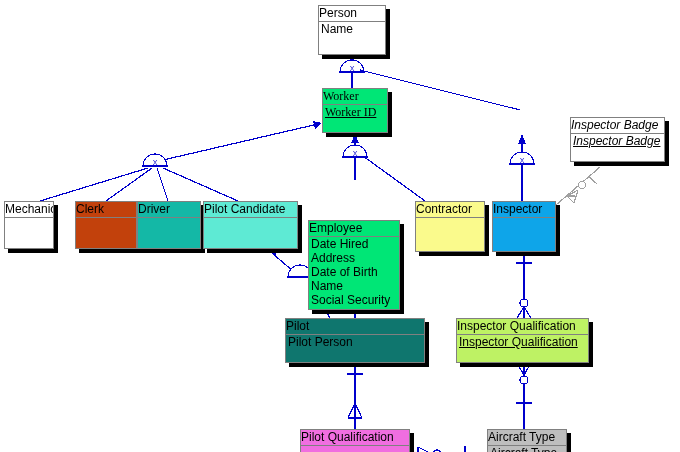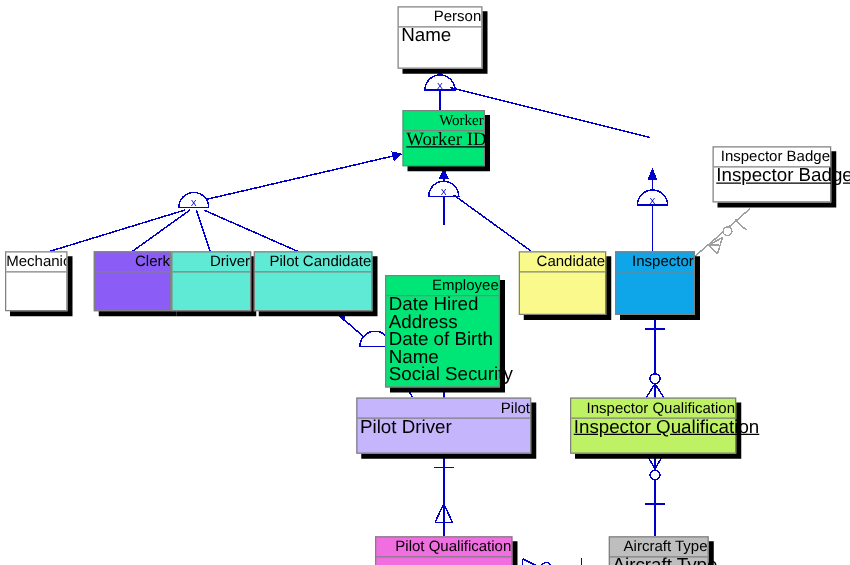--- a/index.html
+++ b/index.html
@@ -28,43 +28,42 @@
   .entity {
     position: absolute;
     box-sizing: border-box;
     border: 1px solid #808080;
     background: #ffffff;
     box-shadow: 4px 4px 0 0 #000000;
     z-index: 5;
   }
   .entity .ent-title {
     box-sizing: border-box;
-    text-align: right;
+    text-align: left;
     font-size: 12px;
     line-height: 15px;
     height: 16px;
     color: #000000;
     border-bottom: 1px solid #808080;
     white-space: nowrap;
     overflow: hidden;
   }
   .entity .ent-body {
     box-sizing: border-box;
     padding: 0 2px;
   }
   .entity .attr {
-    font-size: 15px;
+    font-size: 12px;
     line-height: 14px;
     color: #000000;
     white-space: nowrap;
     text-align: left;
   }
   .entity .attr.pk {
     text-decoration: underline;
-    text-align: center;
   }
 </style>
 </head>
 <body>
 
 <div id="canvas">
 
   <svg class="wires" viewBox="0 0 680 452" xmlns="http://www.w3.org/2000/svg">
     <g stroke="#0000CC" stroke-width="1.2" fill="none" shape-rendering="crispEdges">
 
@@ -165,38 +164,38 @@
   </div>
 
   <div class="entity" style="left:322px; top:88px; width:66px; height:45px; background:#00E676;font-family:Liberation Serif, serif;">
     <div class="ent-title">Worker</div>
     <div class="ent-body">
       <div class="attr pk">Worker ID</div>
     </div>
   </div>
 
 
-  <div class="entity" style="left:570px; top:117px; width:95px; height:45px; background:#FFFFFF;">
+  <div class="entity" style="left:570px; top:117px; width:95px; height:45px; background:#FFFFFF;font-style:italic;">
     <div class="ent-title">Inspector Badge</div>
     <div class="ent-body">
       <div class="attr pk">Inspector Badge</div>
     </div>
   </div>
 
   <div class="entity" style="left:4px; top:201px; width:50px; height:48px; background:#FFFFFF;">
     <div class="ent-title">Mechanic</div>
     <div class="ent-body"></div>
   </div>
 
-  <div class="entity" style="left:75px; top:201px; width:62px; height:48px; background:#8b5cf6;">
+  <div class="entity" style="left:75px; top:201px; width:62px; height:48px; background:#c2410c;">
     <div class="ent-title">Clerk</div>
     <div class="ent-body"></div>
   </div>
 
-  <div class="entity" style="left:137px; top:201px; width:64px; height:48px; background:#5eead4;">
+  <div class="entity" style="left:137px; top:201px; width:64px; height:48px; background:#14b8a6;">
     <div class="ent-title">Driver</div>
     <div class="ent-body"></div>
   </div>
 
   <div class="entity" style="left:203px; top:201px; width:95px; height:48px; background:#5eead4;">
     <div class="ent-title">Pilot Candidate</div>
     <div class="ent-body"></div>
   </div>
 
   <div class="entity" style="left:308px; top:180px; width:92px; height:90px; background:#00E676;margin-top:40px;">
@@ -204,33 +203,33 @@
     <div class="ent-body">
       <div class="attr">Date Hired</div>
       <div class="attr">Address</div>
       <div class="attr">Date of Birth</div>
       <div class="attr">Name</div>
       <div class="attr">Social Security</div>
     </div>
   </div>
 
   <div class="entity" style="left:415px; top:201px; width:70px; height:51px; background:#FAFA8C;">
-    <div class="ent-title">Candidate</div>
+    <div class="ent-title">Contractor</div>
     <div class="ent-body"></div>
   </div>
 
   <div class="entity" style="left:492px; top:201px; width:64px; height:51px; background:#0ea5e9;">
     <div class="ent-title">Inspector</div>
     <div class="ent-body"></div>
   </div>
 
-  <div class="entity" style="left:285px; top:318px; width:140px; height:45px; background:#c4b5fd;">
+  <div class="entity" style="left:285px; top:318px; width:140px; height:45px; background:#0f766e;">
     <div class="ent-title">Pilot</div>
     <div class="ent-body">
-      <div class="attr">Pilot Driver</div>
+      <div class="attr">Pilot Person</div>
     </div>
   </div>
 
   <div class="entity" style="left:456px; top:318px; width:133px; height:45px; background:#bef264;">
     <div class="ent-title">Inspector Qualification</div>
     <div class="ent-body">
       <div class="attr pk">Inspector Qualification</div>
     </div>
   </div>
 

